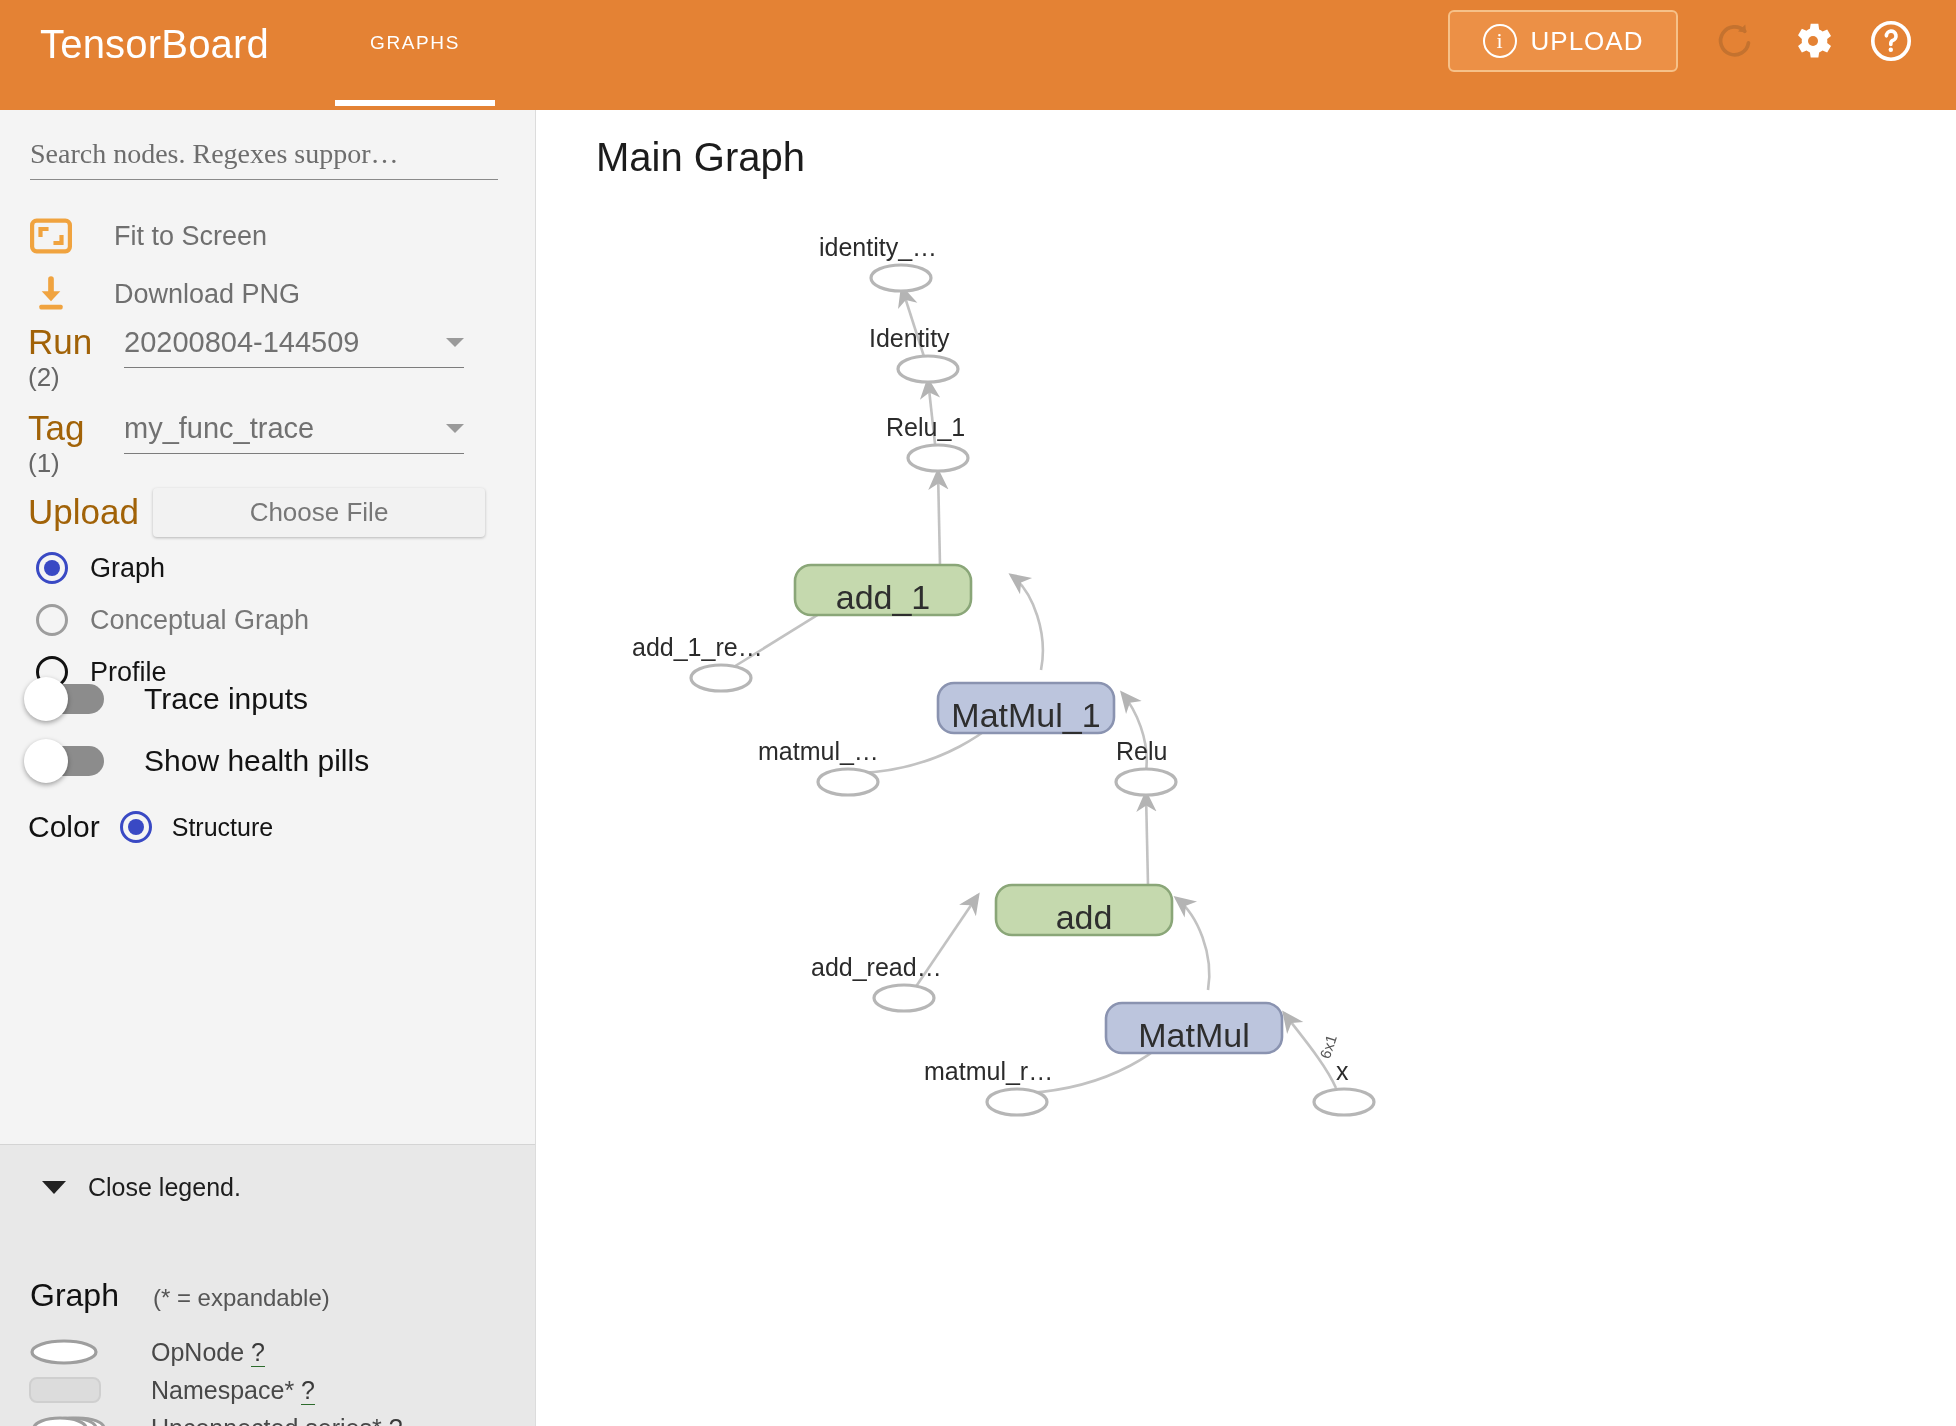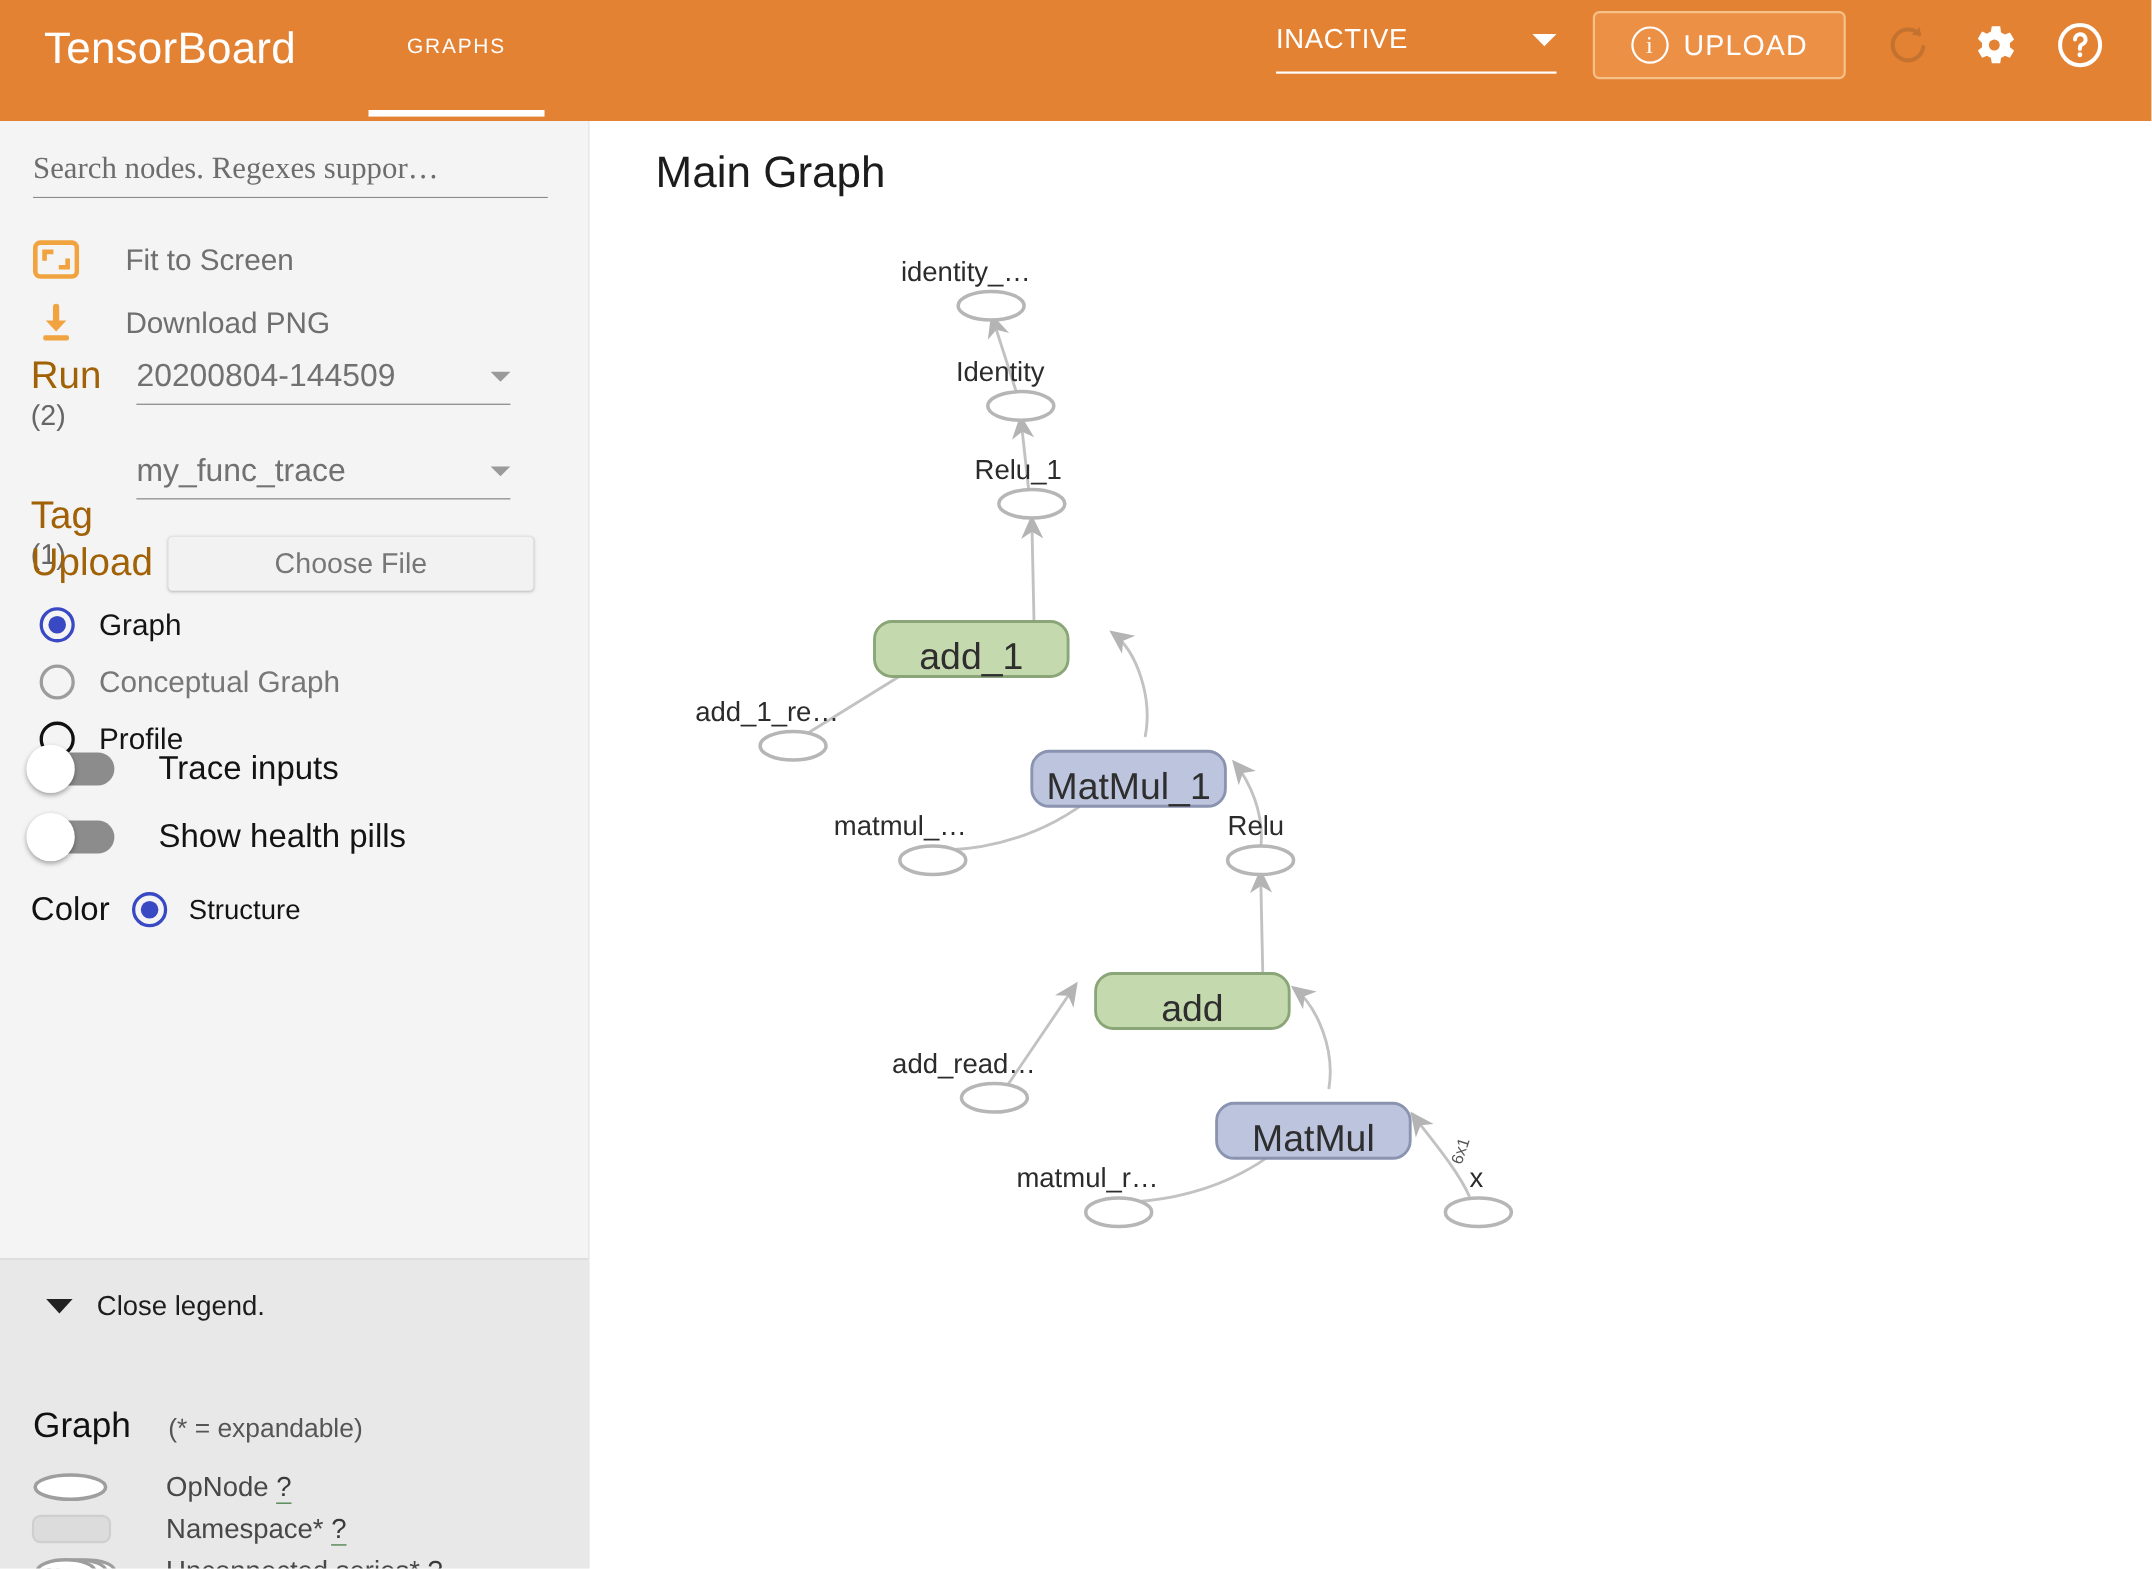--- a/index.html
+++ b/index.html
@@ -193,24 +193,20 @@
 </head>
 <body>
 
 <div id="app">
 
   <div class="topbar">
     <div class="brand">TensorBoard</div>
     <div class="tab">GRAPHS</div>
     <div class="tab-underline"></div>
 
-    <div class="inactive-select">
-      <span class="lbl">INACTIVE</span>
-      <span class="caret-white"></span>
-    </div>
 
     <div class="upload-btn">
       <span class="icon-circle-i">i</span>
       <span class="txt">UPLOAD</span>
     </div>
 
     <div class="tb-icon" style="left:1710px;">
       <svg width="42" height="42" viewBox="0 0 24 24">
         <path d="M17.6 6.4A8 8 0 1 0 19.7 13" fill="none" stroke="#c4722f" stroke-width="2.1" stroke-linecap="round"></path>
         <path d="M17.9 2.6 L18.3 7.2 L13.7 6.6 Z" fill="#c4722f"></path>
@@ -267,21 +263,21 @@
           <div class="field-label">Run</div>
           <div class="field-count">(2)</div>
         </div>
         <div class="select-line" style="width:340px; margin-top:4px;">
           <span class="val">20200804-144509</span>
           <span class="caret-gray"></span>
         </div>
       </div>
 
       <div class="field-row" style="top:298px; width:470px;">
-        <div style="width:96px;margin-top:41px;">
+        <div style="width:96px;">
           <div class="field-label">Tag</div>
           <div class="field-count">(1)</div>
         </div>
         <div class="select-line" style="width:340px; margin-top:4px;">
           <span class="val">my_func_trace</span>
           <span class="caret-gray"></span>
         </div>
       </div>
 
       <div class="field-row" style="top:382px;">

